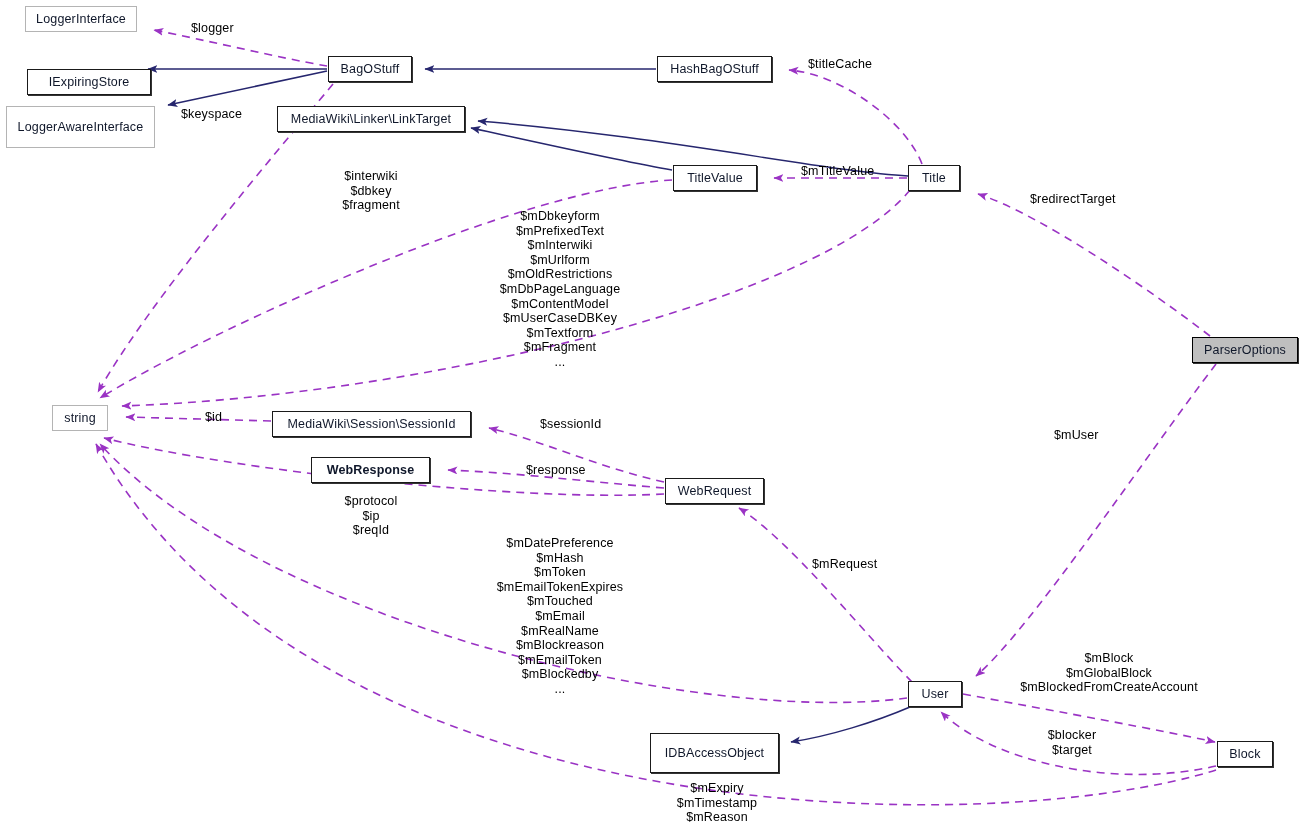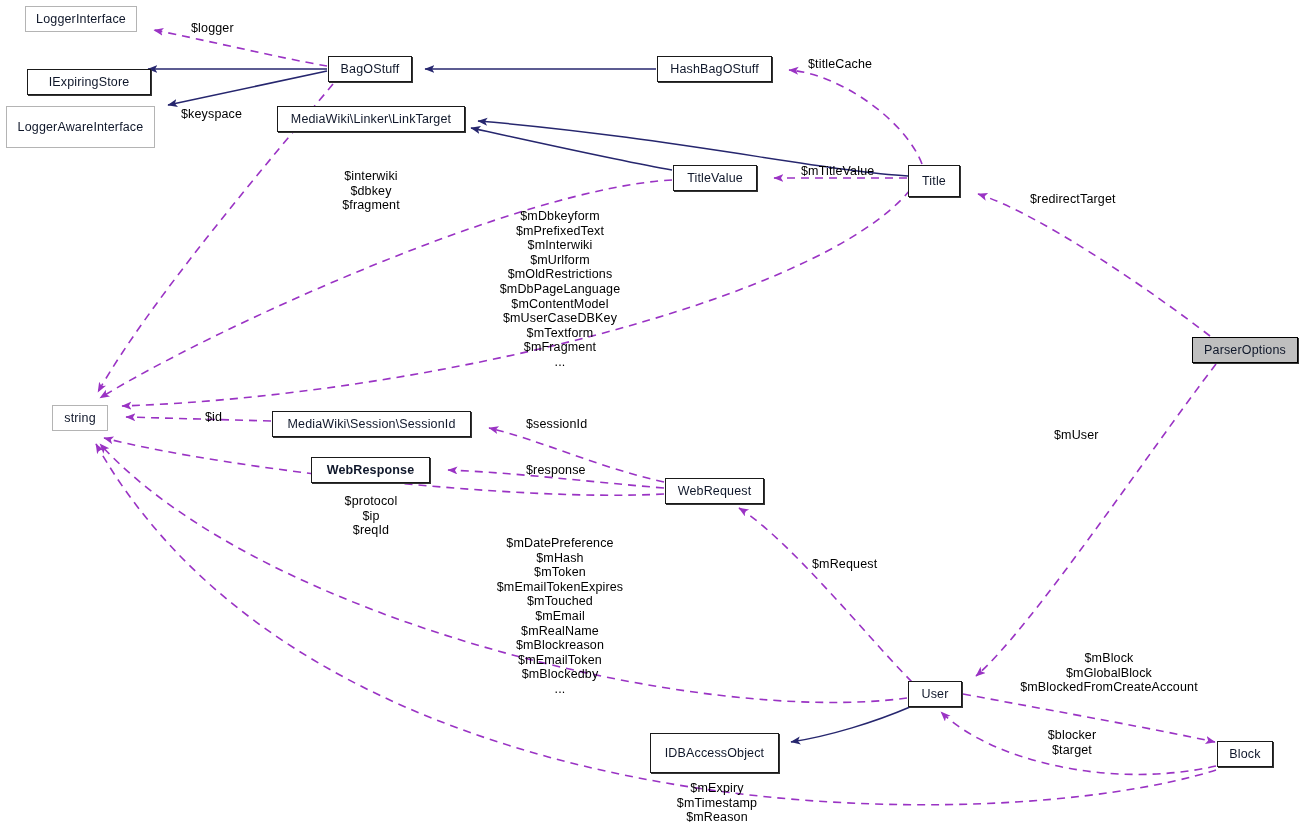--- a/index.html
+++ b/index.html
@@ -146,21 +146,21 @@
   </div>
   <div class="node solid" style="left:277px;top:106px;width:188px;height:26px;">
     <span>MediaWiki\Linker\LinkTarget</span>
   </div>
   <div class="node solid" style="left:657px;top:56px;width:115px;height:26px;">
     <span>HashBagOStuff</span>
   </div>
   <div class="node solid" style="left:673px;top:165px;width:84px;height:26px;">
     <span>TitleValue</span>
   </div>
-  <div class="node solid" style="left:908px;top:165px;width:52px;height:32px;">
+  <div class="node solid" style="left:908px;top:165px;width:52px;height:26px;">
     <span>Title</span>
   </div>
   <div class="node highlight" style="left:1192px;top:337px;width:106px;height:26px;">
     <span>ParserOptions</span>
   </div>
   <div class="node faint" style="left:52px;top:405px;width:56px;height:26px;">
     <span>string</span>
   </div>
   <div class="node solid" style="left:272px;top:411px;width:199px;height:26px;">
     <span>MediaWiki\Session\SessionId</span>
@@ -194,21 +194,21 @@
 $mInterwiki
 $mUrlform
 $mOldRestrictions
 $mDbPageLanguage
 $mContentModel
 $mUserCaseDBKey
 $mTextform
 $mFragment
 ...</div>
   <div class="edge-label" style="left:205px;top:410px;">$id</div>
-  <div class="edge-label" style="left:526px;top:417px;">$sessionId</div>
+  <div class="edge-label" style="left:540px;top:417px;">$sessionId</div>
   <div class="edge-label" style="left:526px;top:463px;">$response</div>
   <div class="edge-label multi" style="left:311px;top:494px;width:120px;">$protocol
 $ip
 $reqId</div>
   <div class="edge-label" style="left:1054px;top:428px;">$mUser</div>
   <div class="edge-label" style="left:812px;top:557px;">$mRequest</div>
   <div class="edge-label multi" style="left:450px;top:536px;width:220px;">$mDatePreference
 $mHash
 $mToken
 $mEmailTokenExpires

